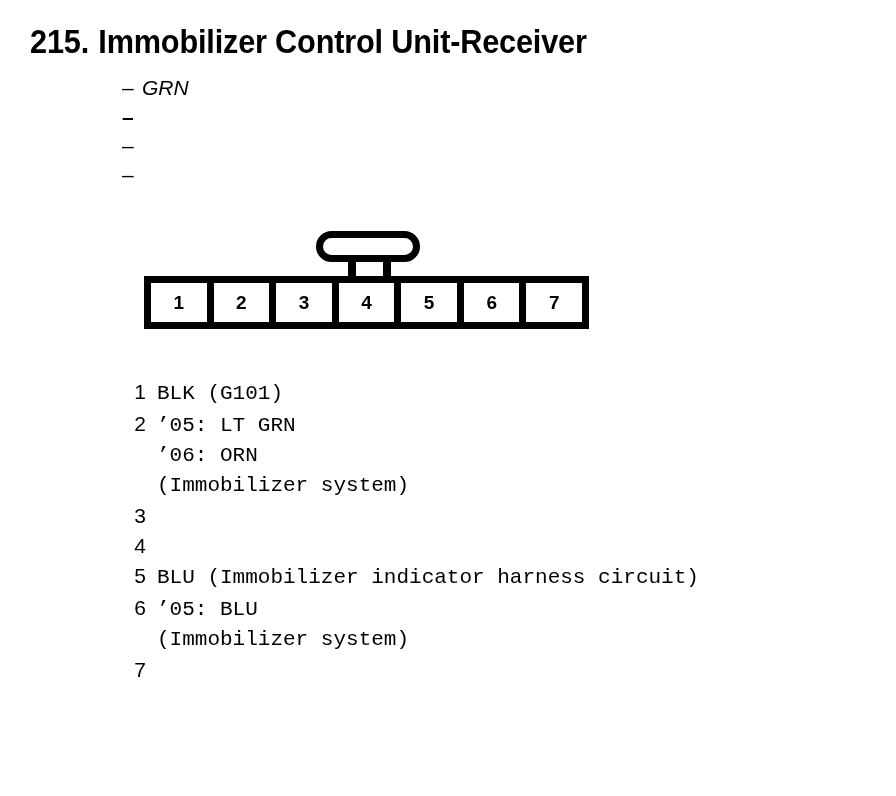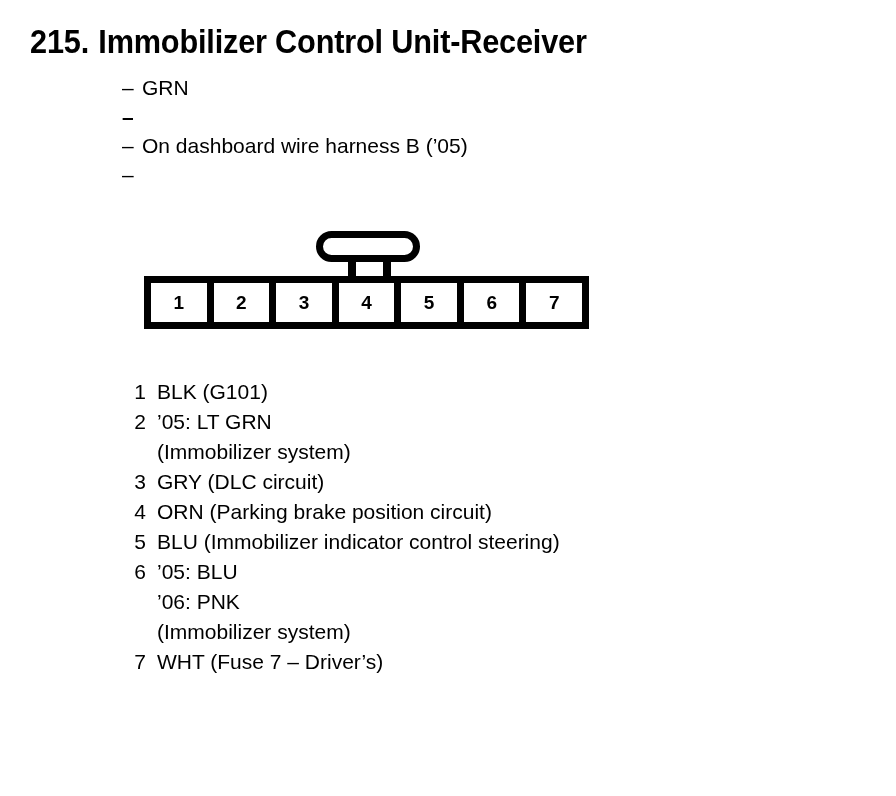--- a/index.html
+++ b/index.html
@@ -51,20 +51,21 @@
   }
   .desc-dash {
     width: 20px;
     flex: 0 0 20px;
   }
   .desc-line.strong-dash .desc-dash {
     font-weight: bold;
   }
   .desc-text {
     flex: 0 0 auto;
+    font-style: italic;
   }
 
   
   .connector-wrap {
     position: absolute;
     left: 144px;
     top: 231px;
     width: 452px;
     height: 104px;
   }
@@ -138,20 +139,21 @@
     white-space: nowrap;
   }
   .pin-num {
     width: 14px;
     flex: 0 0 14px;
     text-align: right;
     margin-right: 11px;
   }
   .pin-desc {
     flex: 0 0 auto;
+    font-family: Liberation Mono, monospace;
   }
   .pin-row.continuation .pin-num {
     visibility: hidden;
   }
 </style>
 </head>
 <body>
 
 <div class="page-title">
   <span class="title-number">215.</span><span>Immobilizer Control Unit-Receiver</span>
@@ -160,21 +162,20 @@
 <div class="desc-list">
     <div class="desc-line">
       <span class="desc-dash">–</span>
       <span class="desc-text">GRN</span>
     </div>
     <div class="desc-line strong-dash">
       <span class="desc-dash">–</span>
     </div>
     <div class="desc-line">
       <span class="desc-dash">–</span>
-      <span class="desc-text">On dashboard wire harness B (’05)</span>
     </div>
     <div class="desc-line">
       <span class="desc-dash">–</span>
     </div>
   </div>
 
 <div class="connector-wrap">
   <div class="tab-outline"></div>
   <div class="tab-neck-left"></div>
   <div class="tab-neck-right"></div>
@@ -193,43 +194,40 @@
     <div class="pin-row">
       <span class="pin-num">1</span>
       <span class="pin-desc">BLK (G101)</span>
     </div>
     <div class="pin-row">
       <span class="pin-num">2</span>
       <span class="pin-desc">’05: LT GRN</span>
     </div>
     <div class="pin-row continuation">
       <span class="pin-num"></span>
-      <span class="pin-desc">(Immobilizer system)</span>
-    </div>
-    <div class="pin-row">
-      <span class="pin-num">3</span>
-      <span class="pin-desc">GRY (DLC circuit)</span>
-    </div>
-    <div class="pin-row">
-      <span class="pin-num">4</span>
-      <span class="pin-desc">ORN (Parking brake position circuit)</span>
-    </div>
-    <div class="pin-row">
-      <span class="pin-num">5</span>
-      <span class="pin-desc">BLU (Immobilizer indicator control steering)</span>
-    </div>
-    <div class="pin-row">
-      <span class="pin-num">6</span>
-      <span class="pin-desc">’05: BLU</span>
-    </div>
-    <div class="pin-row continuation">
-      <span class="pin-num"></span>
-      <span class="pin-desc">’06: PNK</span>
+      <span class="pin-desc">’06: ORN</span>
     </div>
     <div class="pin-row continuation">
       <span class="pin-num"></span>
       <span class="pin-desc">(Immobilizer system)</span>
     </div>
     <div class="pin-row">
+      <span class="pin-num">3</span>
+    </div>
+    <div class="pin-row">
+      <span class="pin-num">4</span>
+    </div>
+    <div class="pin-row">
+      <span class="pin-num">5</span>
+      <span class="pin-desc">BLU (Immobilizer indicator harness circuit)</span>
+    </div>
+    <div class="pin-row">
+      <span class="pin-num">6</span>
+      <span class="pin-desc">’05: BLU</span>
+    </div>
+    <div class="pin-row continuation">
+      <span class="pin-num"></span>
+      <span class="pin-desc">(Immobilizer system)</span>
+    </div>
+    <div class="pin-row">
       <span class="pin-num">7</span>
-      <span class="pin-desc">WHT (Fuse 7 – Driver’s)</span>
     </div>
   </div>
 
 </body></html>

